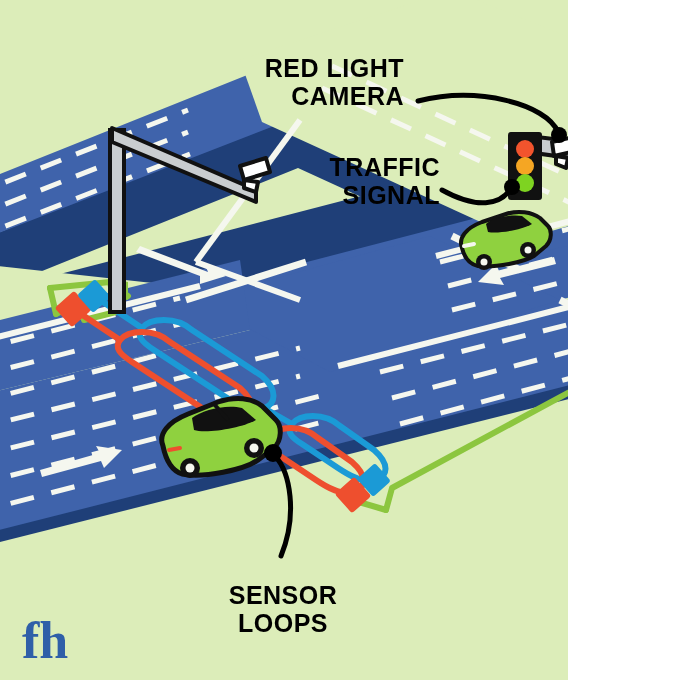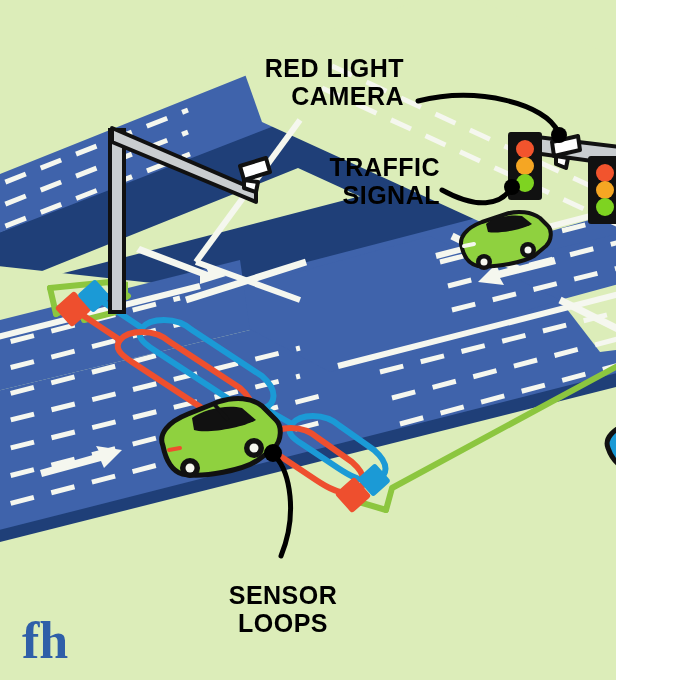--- a/index.html
+++ b/index.html
@@ -3,21 +3,21 @@
 <meta charset="utf-8">
 <title>Red Light Camera Intersection Diagram</title>
 <style>
   html, body {
     margin: 0;
     padding: 0;
     background: #ffffff;
   }
   #scene {
     position: relative;
-    width: 616px;
+    width: 568px;
     height: 680px;
     overflow: hidden;
     font-family: "Liberation Sans", sans-serif;
     background: #737373;
   }
   #scene svg.layer {
     position: absolute;
     left: 0;
     top: 0;
     width: 680px;

